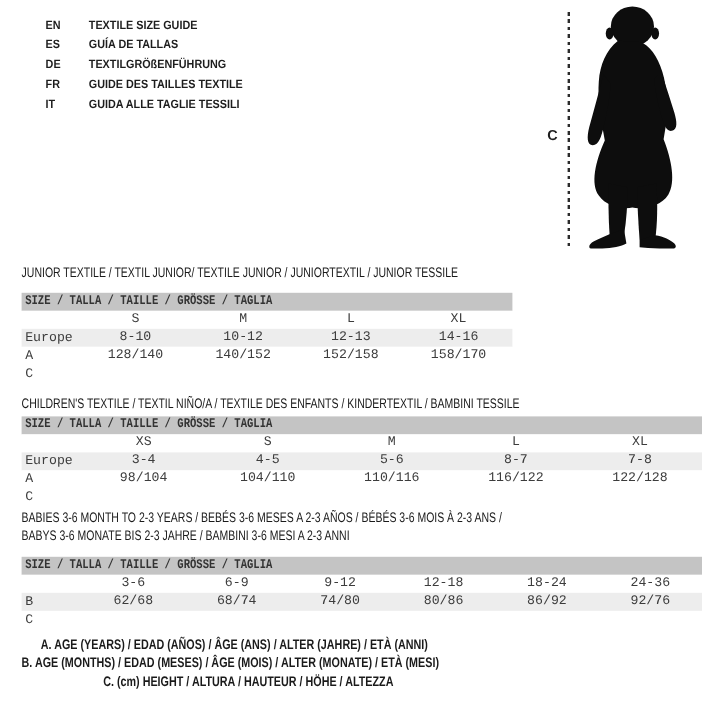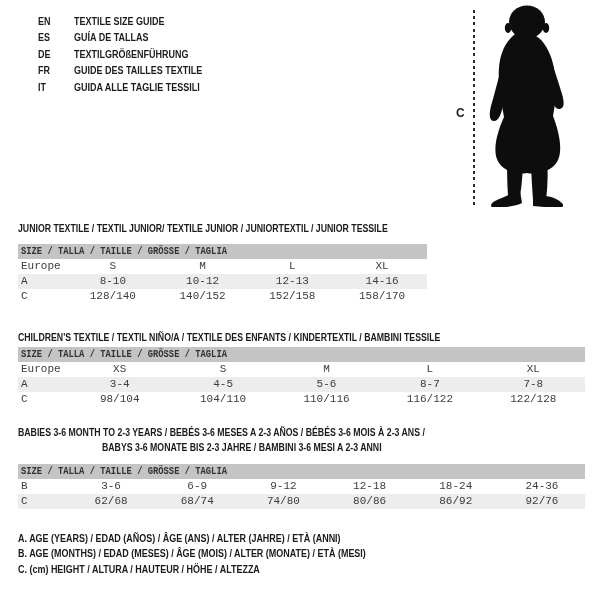--- a/index.html
+++ b/index.html
@@ -17,33 +17,33 @@
   .lang-row{display:flex;height:16.4px;line-height:16.4px;font-size:10px;font-weight:700;color:#1d1d1d;margin-left:16px;}
   .lang-code{width:36px;}
 
   
   .height-line{position:absolute;left:473px;top:10px;height:198px;width:2px;
     background:repeating-linear-gradient(to bottom,#2b2b2b 0 3px,transparent 3px 6.2px);}
   .height-label{position:absolute;left:456px;top:106px;font-size:12px;font-weight:700;color:#1d1d1d;}
   .baby-svg{position:absolute;left:486px;top:5px;width:96px;height:202px;}
 
   
-  .sec-title{position:absolute;font-size:11.5px;font-weight:700;color:#1a1a1a;line-height:15px;text-align:center;}
+  .sec-title{position:absolute;font-size:11.5px;font-weight:400;color:#1a1a1a;line-height:15px;}
 
   
   .stable{position:absolute;font-size:11px;color:#3c3c3c;font-family:Liberation Mono, monospace;}
   .size-header{height:15px;line-height:15px;background:#c4c4c4;color:#333333;
                font-weight:700;padding-left:3px;box-sizing:border-box;}
   .rows .trow{display:flex;height:15px;line-height:15px;background:#ffffff;}
   .rows .trow:nth-child(even){background:#ededed;}
-  .tlabel{width:50px;padding-left:3px;box-sizing:border-box;text-align:left;}
+  .tlabel{width:50px;padding-left:3px;box-sizing:border-box;text-align:left;margin-top:16px;}
   .tcell{flex:1;text-align:center;}
 
   
-  .footnotes{position:absolute;left:18px;top:531px;}
+  .footnotes{position:absolute;left:18px;top:531px;text-align:center;}
   .fnote{height:15.4px;line-height:15.4px;font-size:11.5px;font-weight:700;color:#1a1a1a;}
 </style>
 </head>
 <body>
 
 <div id="page">
 
   <div class="lang-block">
     <div class="lang-row">
       <span class="lang-code"><span class="cond90">EN</span></span>

